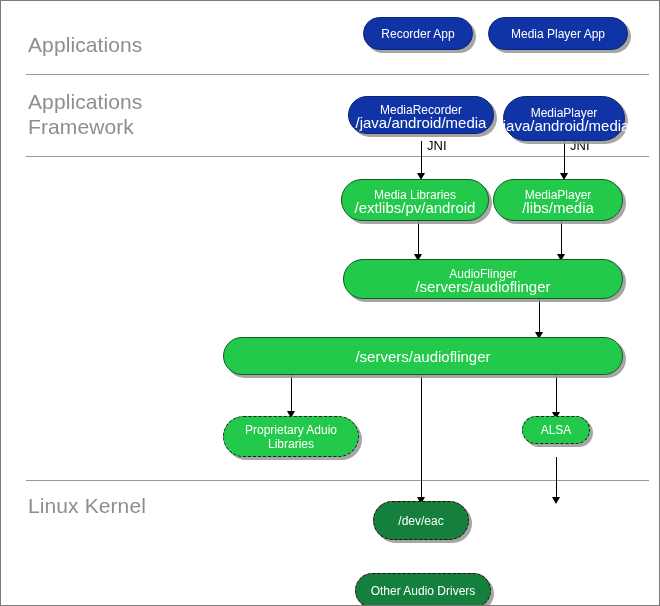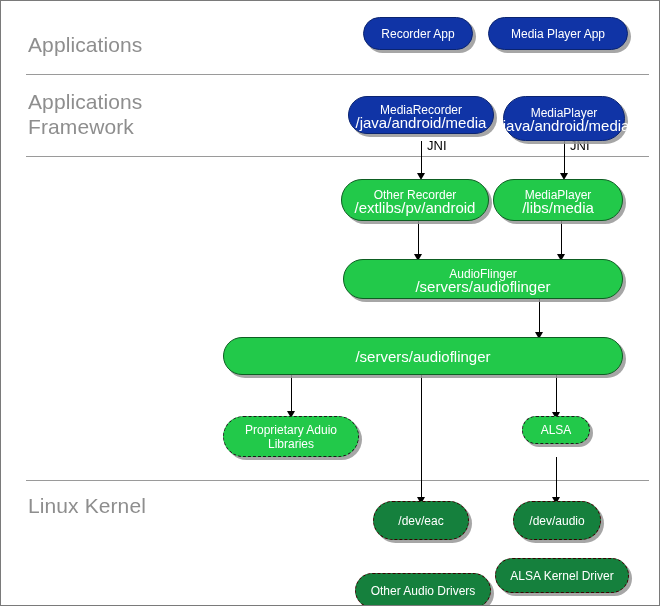--- a/index.html
+++ b/index.html
@@ -147,21 +147,21 @@
     <span class="title">MediaRecorder</span>
     <span class="sub">/java/android/media</span>
   </div>
 
   <div class="node blue" style="left:502px; top:95px; width:122px; height:45px;">
     <span class="title">MediaPlayer</span>
     <span class="sub">/java/android/media</span>
   </div>
 
   <div class="node green" style="left:340px; top:178px; width:148px; height:42px;">
-    <span class="title">Other Recorder</span>
+    <span class="title">Media Libraries</span>
     <span class="sub">/extlibs/pv/android</span>
   </div>
 
   <div class="node green" style="left:492px; top:178px; width:130px; height:42px;">
     <span class="title">MediaPlayer</span>
     <span class="sub">/libs/media</span>
   </div>
 
   <div class="node green" style="left:342px; top:258px; width:280px; height:40px;">
     <span class="title">AudioFlinger</span>
@@ -177,25 +177,19 @@
   </div>
 
   <div class="node green dashed" style="left:521px; top:415px; width:68px; height:28px; border-radius:20px;">
     <span class="title">ALSA</span>
   </div>
 
   <div class="node red" style="left:372px; top:500px; width:96px; height:39px; border-radius:20px;">
     <span class="title">/dev/eac</span>
   </div>
 
-  <div class="node red" style="left:512px; top:500px; width:88px; height:39px; border-radius:20px;">
-    <span class="title">/dev/audio</span>
-  </div>
 
   <div class="node red" style="left:354px; top:572px; width:136px; height:35px; border-radius:18px;">
     <span class="title">Other Audio Drivers</span>
   </div>
 
-  <div class="node red" style="left:494px; top:557px; width:134px; height:35px; border-radius:18px;">
-    <span class="title">ALSA Kernel Driver</span>
-  </div>
 
 </div>
 
 </body></html>

